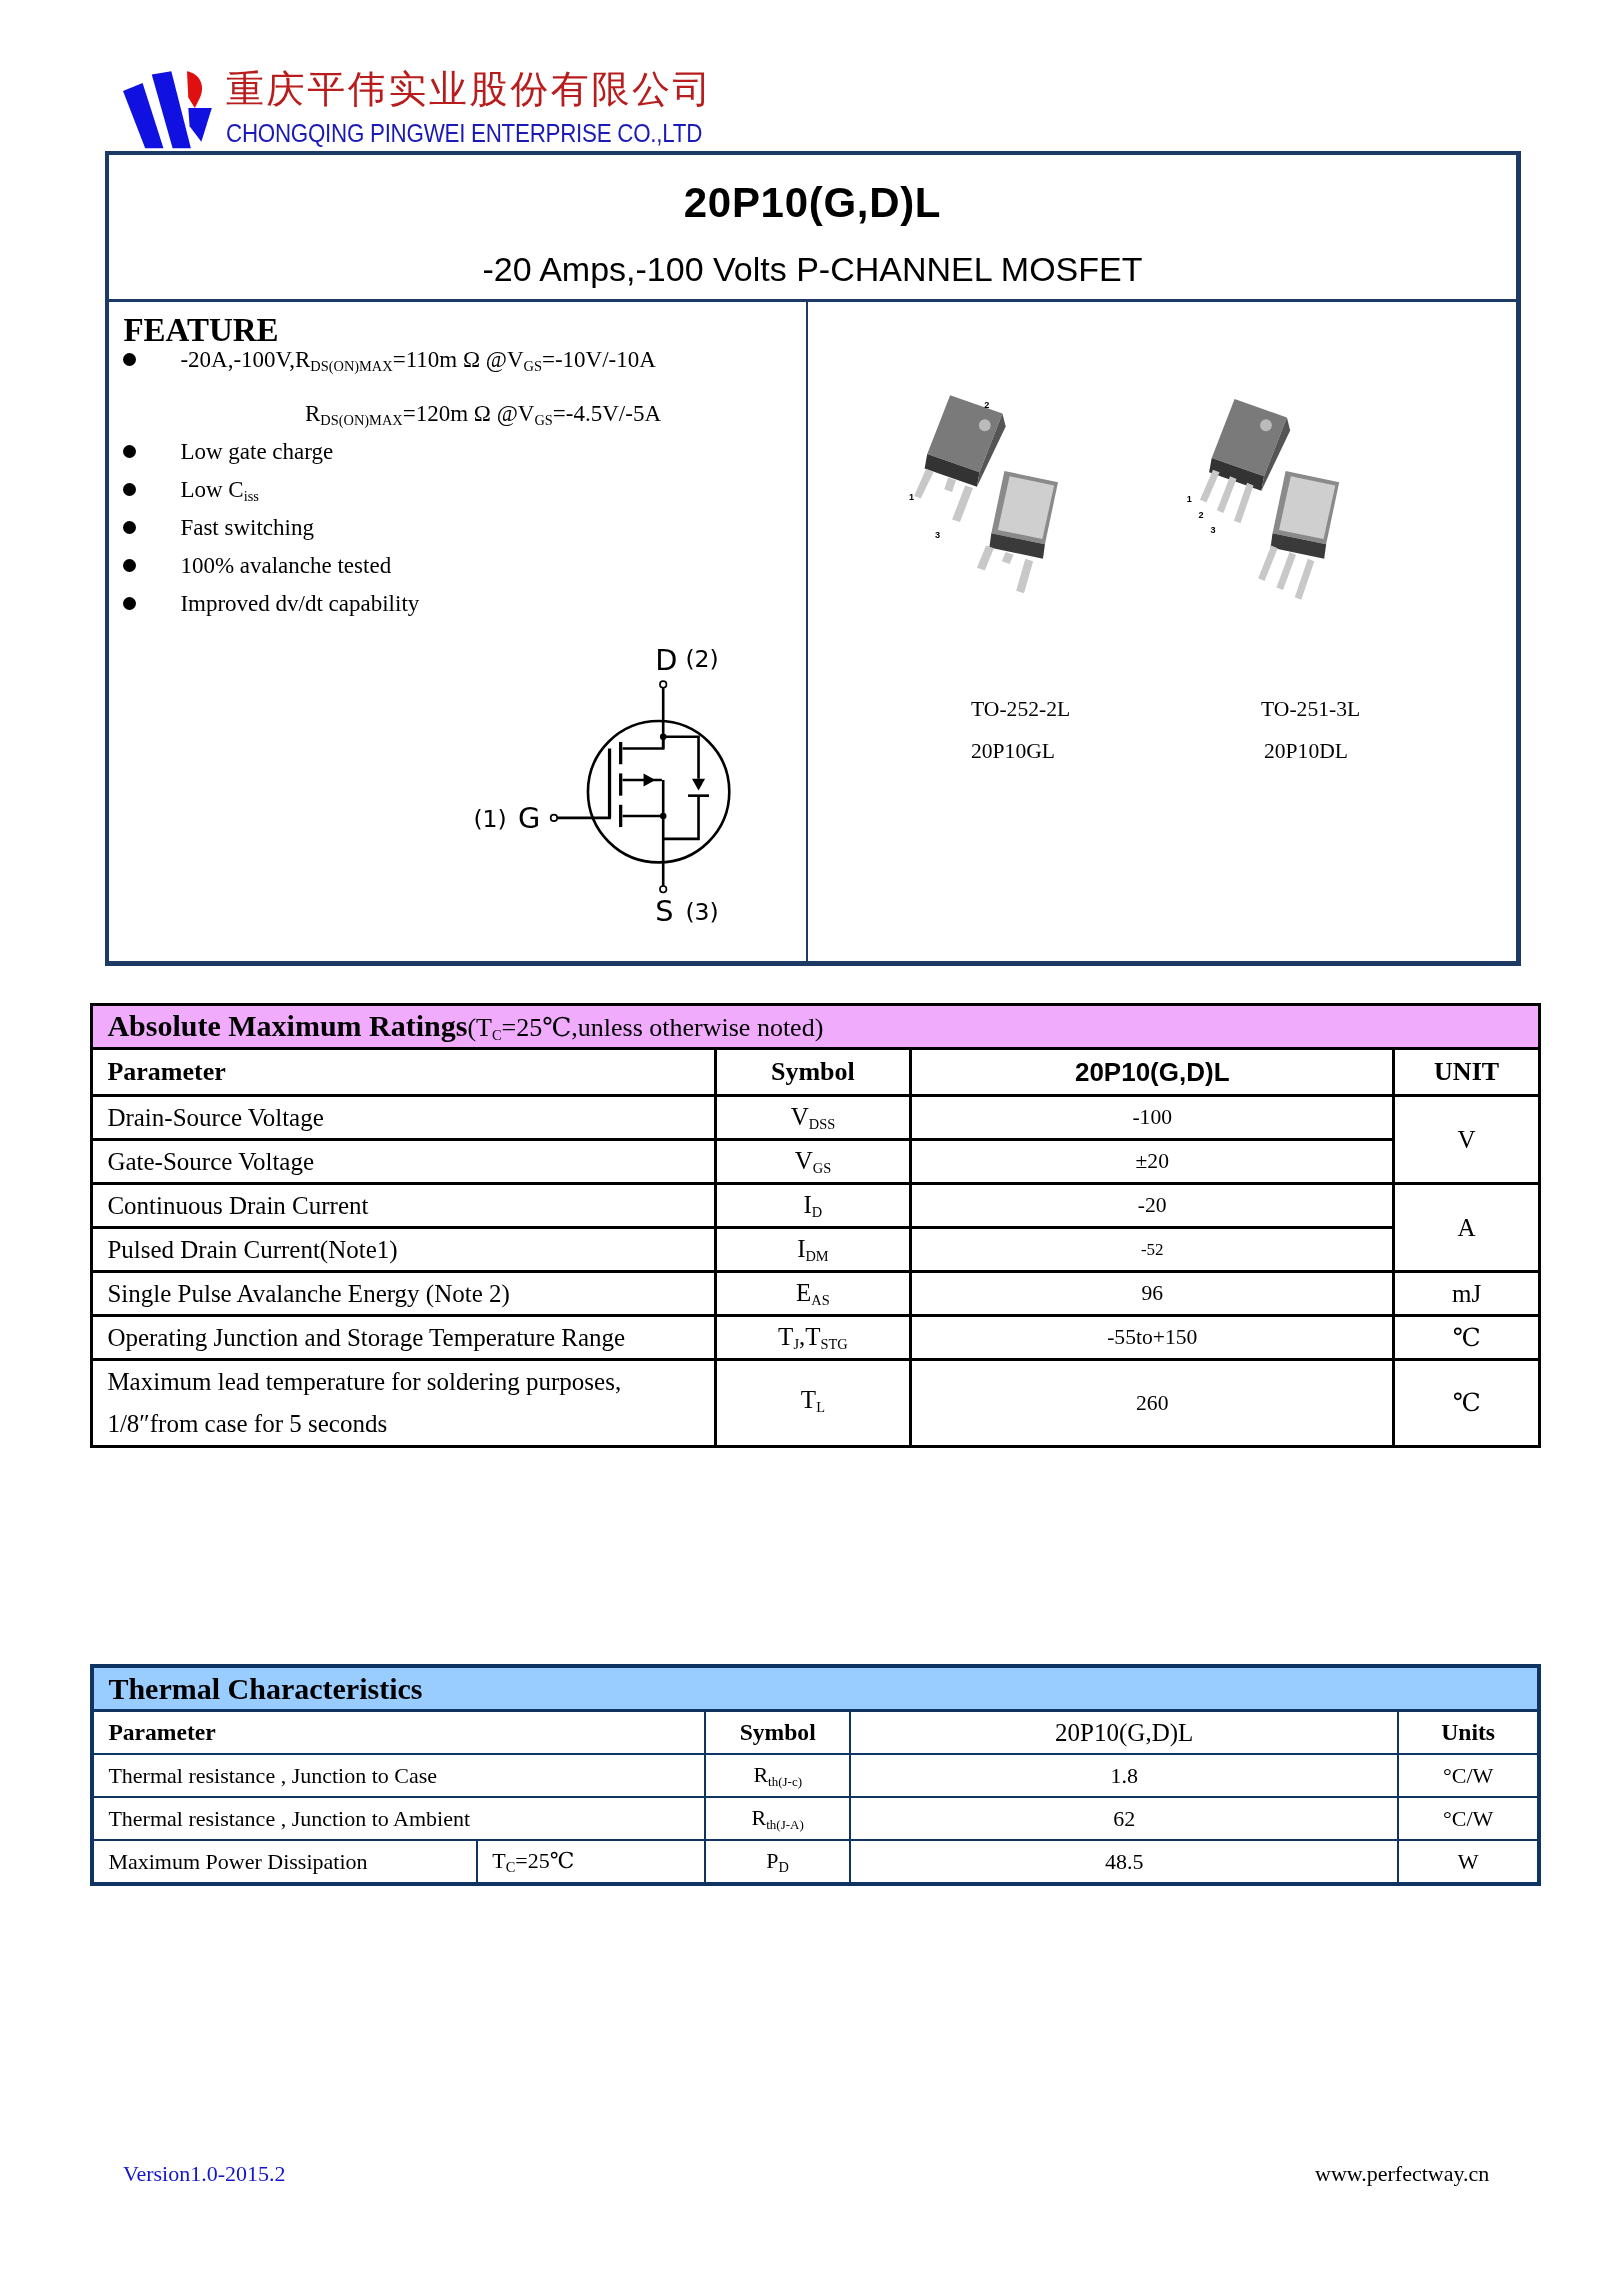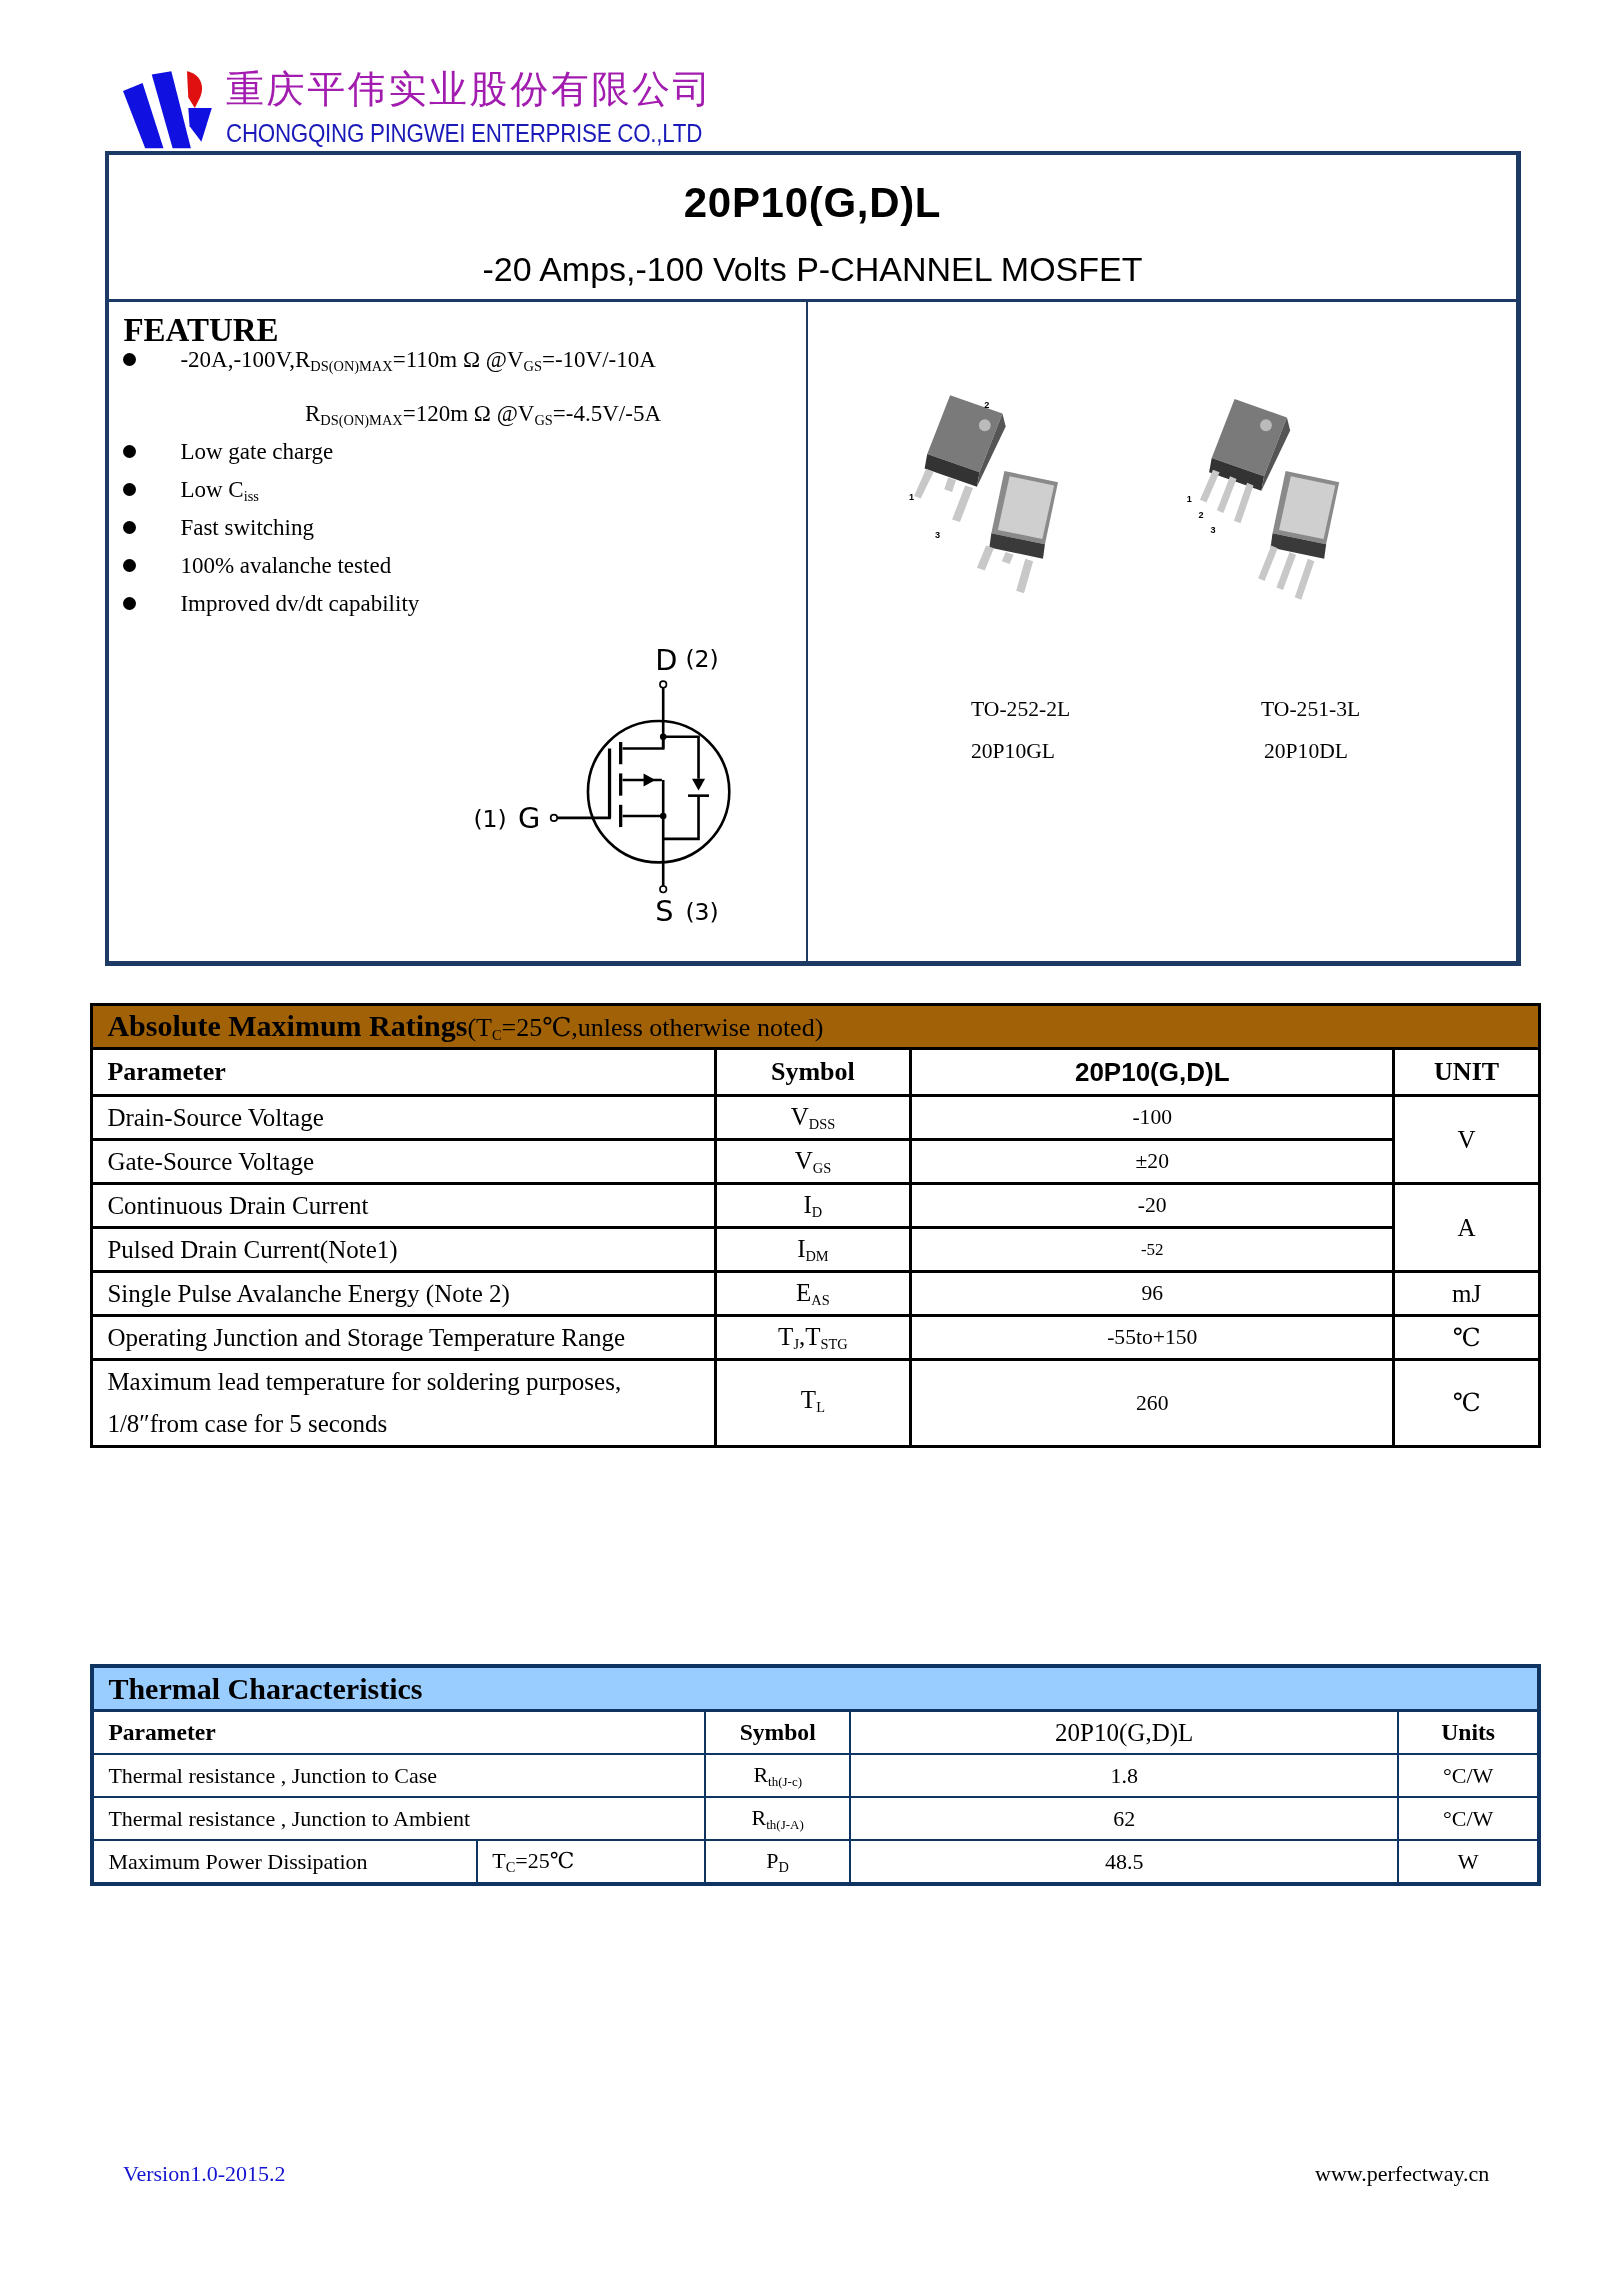--- a/index.html
+++ b/index.html
@@ -2,21 +2,21 @@
 <html style="font-size:10.5px"><head>
 <meta charset="utf-8">
 <style>
   html, body { margin:0; padding:0; background:#ffffff; }
   body { width:1623px; height:2295px; position:relative; overflow:hidden;
          font-family:"Liberation Serif","DejaVu Serif",serif; color:#000; }
   .abs { position:absolute; }
 
   
   #logo { left:123px; top:71px; width:111px; height:79px; }
-  #company-cn { left:226px; top:64px; font-family:"DejaVu Sans",sans-serif; font-size:38px; color:#a21caf; letter-spacing:2.6px; white-space:nowrap; }
+  #company-cn { left:226px; top:64px; font-family:"DejaVu Sans",sans-serif; font-size:38px; color:#b91c1c; letter-spacing:2.6px; white-space:nowrap; }
   #company-en { left:226px; top:118px; font-family:"Liberation Sans",sans-serif; font-size:26px; color:#1a1ab8; white-space:nowrap; transform:scaleX(0.86); transform-origin:left top; letter-spacing:-0.3px; }
 
   
   #main-box { left:105px; top:151px; width:1407px; height:806px; border:4.6px solid #1c3a63; border-right-width:5.2px; border-bottom-width:5.9px; }
   #title { left:0; top:23.6px; width:100%; text-align:center; font-family:"Liberation Sans",sans-serif; font-weight:bold; font-size:42px; letter-spacing:0.7px; }
   #subtitle { left:0; top:95px; width:100%; text-align:center; font-family:"Liberation Sans",sans-serif; font-size:34px; }
   #hdiv { left:0; top:144px; width:100%; height:2.6px; background:#1c3a63; }
   #vdiv { left:697px; top:145px; width:2px; height:662px; background:#1c3a63; }
 
   #feature-head { left:14.4px; top:157px; font-size:33px; font-weight:bold; font-family:"Liberation Serif",serif; }
@@ -28,21 +28,21 @@
   #schematic { left:350px; top:481px; width:288px; height:301px; }
 
   #packages { left:779px; top:219px; width:497px; height:249px; }
   .pkg-label { position:absolute; font-size:21.6px; white-space:nowrap; }
 
   
   table { border-collapse:collapse; position:absolute; }
   #amr-table { left:90px; top:1003px; width:1451px; }
   #amr-table td { border:3.3px solid #000; text-align:center; font-size:25px; padding:0; }
   #amr-table td.param { text-align:left; padding-left:14.4px; }
-  #amr-table .caption-row td { background:#a16207; text-align:left; padding-left:14.4px; height:41px; border-bottom-width:3.9px; }
+  #amr-table .caption-row td { background:#f0abfc; text-align:left; padding-left:14.4px; height:41px; border-bottom-width:3.9px; }
   #amr-caption-bold { font-weight:bold; font-size:30px; }
   #amr-caption-rest { font-size:26px; }
   #amr-table .head-row td { height:44px; font-weight:bold; font-size:26px; }
   #amr-table .data-row td { height:41px; }
   .gothic { font-family:"Liberation Sans",sans-serif; font-weight:bold; letter-spacing:0px; }
   #amr-table td.tall { height:82px; line-height:42px; }
 
   #th-table { left:90px; top:1664px; width:1451px; border:4.6px solid #0f3461; }
   #th-table td { border:2.6px solid #0f3461; font-size:22px; text-align:center; height:41px; padding:0; }
   #th-table td.param { text-align:left; padding-left:14.4px; }

